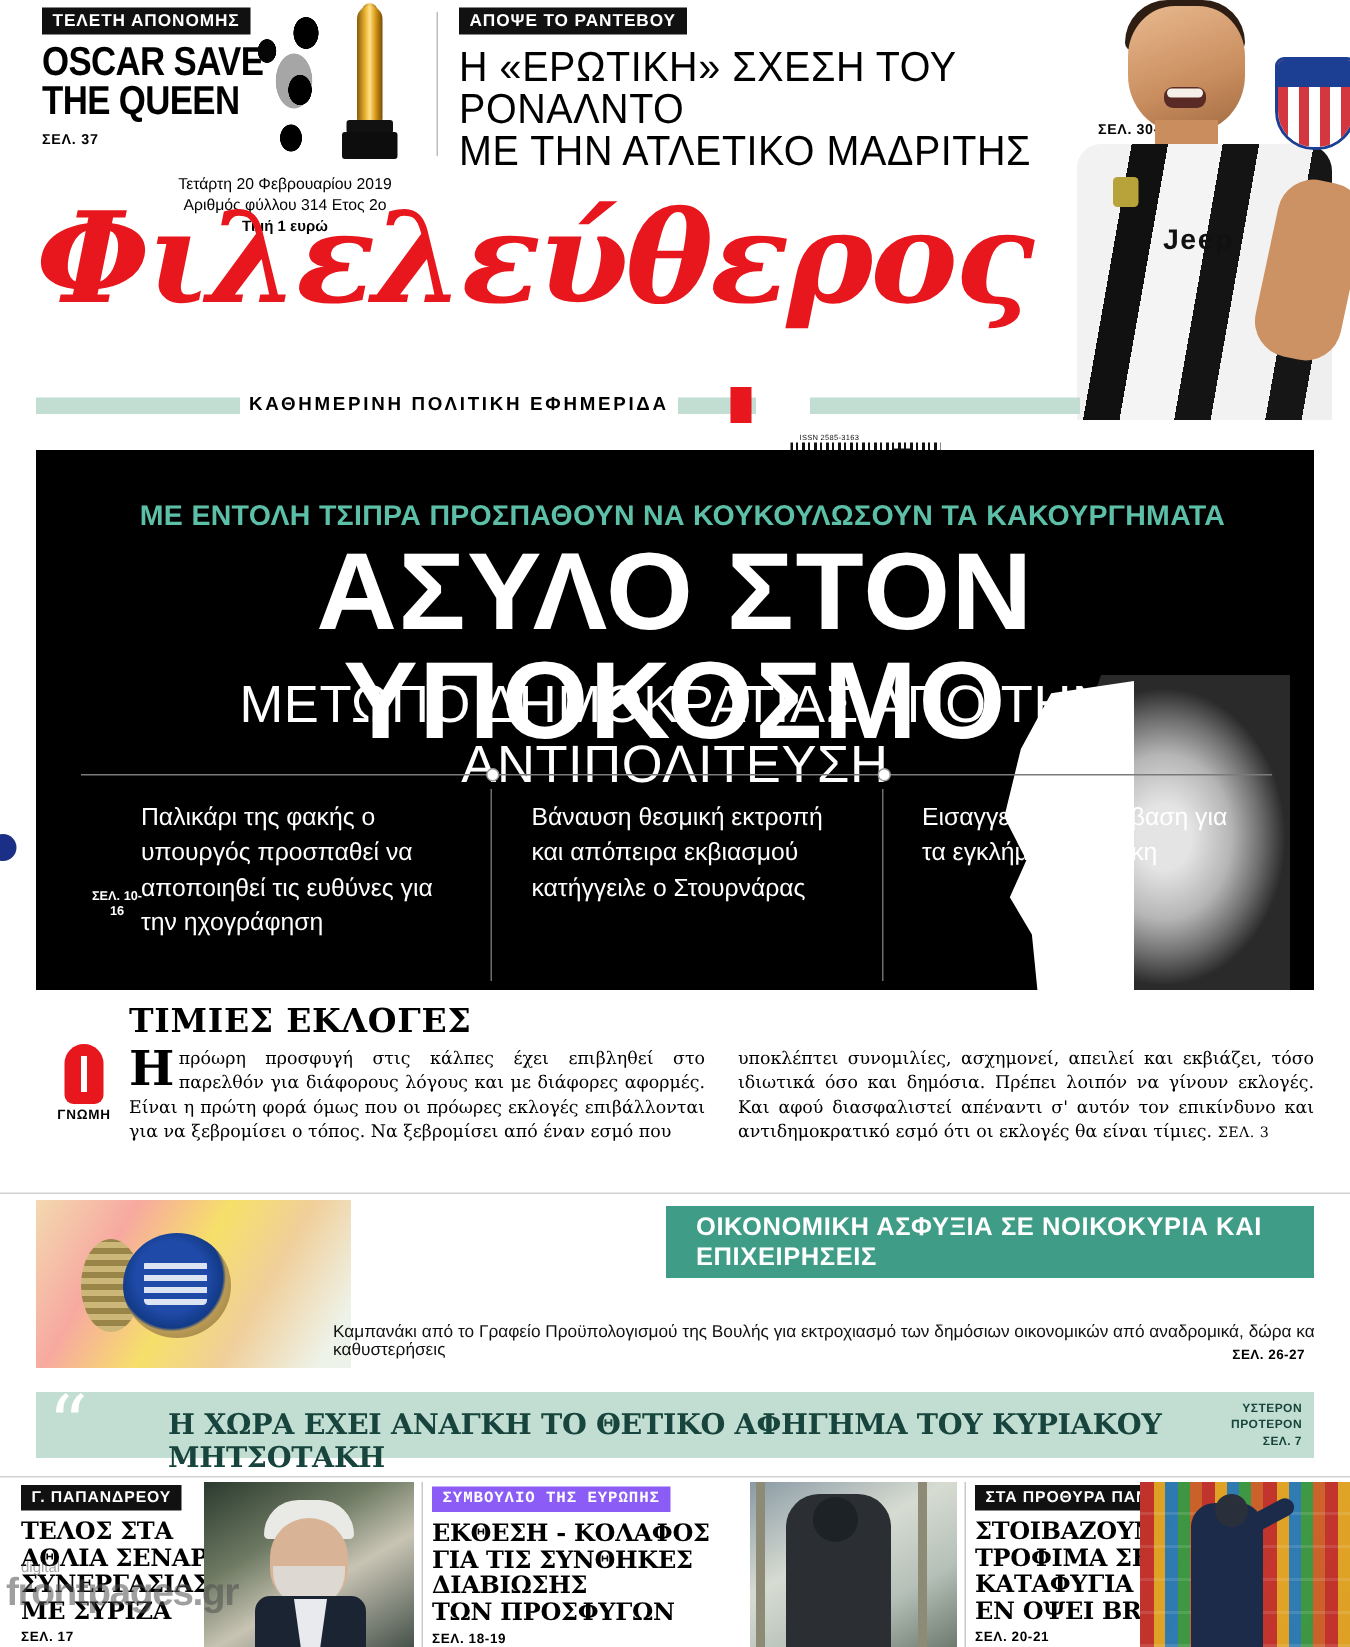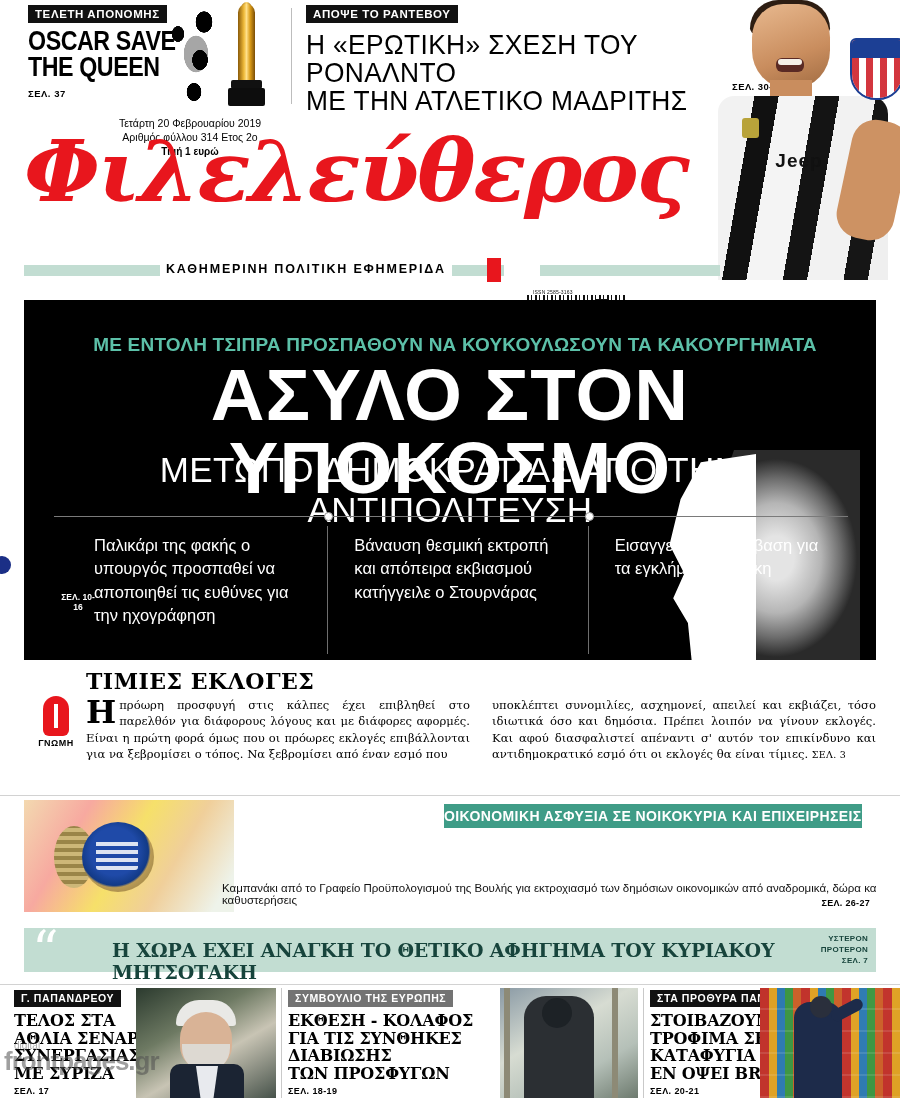--- a/index.html
+++ b/index.html
@@ -118,21 +118,21 @@
   .debt{position:absolute;left:24px;top:800px;width:852px;height:122px;background:#fff;overflow:hidden;}
   .coins{position:absolute;left:0;top:0;width:210px;height:112px;overflow:hidden;
       background:linear-gradient(120deg,#f3d9b0,#f7a9a0 25%,#f6e06a 48%,#f0cf9a 68%,#eef3ea 92%);}
   .coin{position:absolute;left:58px;top:22px;width:72px;height:70px;border-radius:50%;
       background:radial-gradient(circle at 45% 42%,#1f4aa8 42%,#123a86 60%,#b89a55 64%,#8c7438 100%);}
   .coin:before{content:"";position:absolute;left:14px;top:18px;width:42px;height:30px;
       background:repeating-linear-gradient(0deg,#fff 0 4px,#1f4aa8 4px 8px);opacity:.85;border-radius:3px;}
   .coinstack{position:absolute;left:30px;top:26px;width:40px;height:62px;border-radius:50%;
       background:repeating-linear-gradient(0deg,#cdb778 0 4px,#9a8548 4px 8px);}
   .debt-kicker{position:absolute;left:420px;top:4px;background:#3f9c87;color:#fff;font-weight:bold;
-      font-size:14px;letter-spacing:.4px;padding:4px 0;}
+      font-size:17px;letter-spacing:.4px;padding:4px 20px;}
   .debt-title{position:absolute;left:198px;top:30px;font-weight:bold;font-size:42px;color:#2e8f78;
       letter-spacing:0;line-height:1;}
   .debt-title .num{color:#e8161d;}
   .debt-sub{position:absolute;left:198px;top:82px;width:660px;font-size:11.5px;color:#111;}
   .debt-pg{position:absolute;right:6px;top:98px;font-size:9px;font-weight:bold;letter-spacing:.3px;}
 
   
   .quote{position:absolute;left:24px;top:928px;width:852px;height:44px;background:#c2ddd2;}
   .q-marks{position:absolute;left:8px;top:-4px;font-size:52px;color:#fff;font-family:"DejaVu Serif",serif;line-height:1;}
   .q-text{position:absolute;left:88px;top:11px;width:680px;font-family:"DejaVu Serif",serif;
@@ -140,21 +140,21 @@
   .q-tag{position:absolute;right:8px;top:6px;width:70px;text-align:right;color:#17443c;
       font-weight:bold;font-size:8px;line-height:1.35;letter-spacing:.3px;}
 
   
   .bottom{position:absolute;left:0;top:988px;width:900px;height:110px;}
   .bp{position:absolute;top:0;height:110px;overflow:hidden;}
   .bp1{left:14px;width:262px;}
   .bp2{left:288px;width:350px;}
   .bp3{left:650px;width:250px;}
   .bp .kicker{font-size:10.5px;padding:3px 7px;}
-  .bp2 .kicker{background:#737373;}
+  .bp2 .kicker{background:#8b5cf6;font-family:Liberation Mono, monospace;}
   .bp .btitle{font-family:"DejaVu Serif",serif;font-weight:bold;font-size:16px;line-height:1.1;
       margin-top:5px;letter-spacing:-.2px;}
   .bp .bpg{font-size:9px;font-weight:bold;letter-spacing:.4px;margin-top:4px;}
   .bp-img{position:absolute;top:0;height:110px;}
   .img1{left:122px;width:140px;background:linear-gradient(150deg,#2b3a2e,#6e7a63 35%,#c8c4b4 60%,#46524a);}
   .papandreou{position:absolute;left:34px;top:12px;width:74px;height:98px;}
   .pap-hair{position:absolute;left:6px;top:0;width:60px;height:26px;border-radius:30px 30px 4px 4px;background:#e9e9e6;}
   .pap-face{position:absolute;left:10px;top:12px;width:52px;height:58px;border-radius:26px 26px 24px 24px;background:#d9b396;}
   .pap-beard{position:absolute;left:12px;top:44px;width:48px;height:28px;border-radius:0 0 24px 24px;background:#ddd9d2;}
   .pap-suit{position:absolute;left:0;top:64px;width:74px;height:46px;background:#1b2433;border-radius:10px 10px 0 0;}

